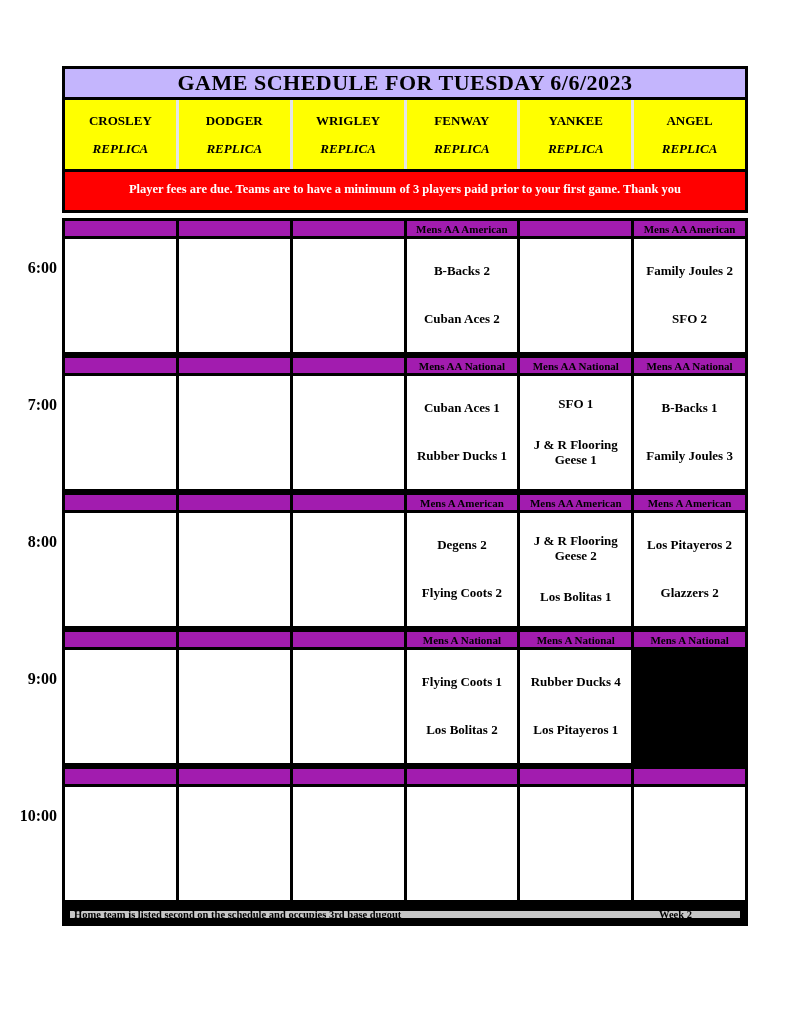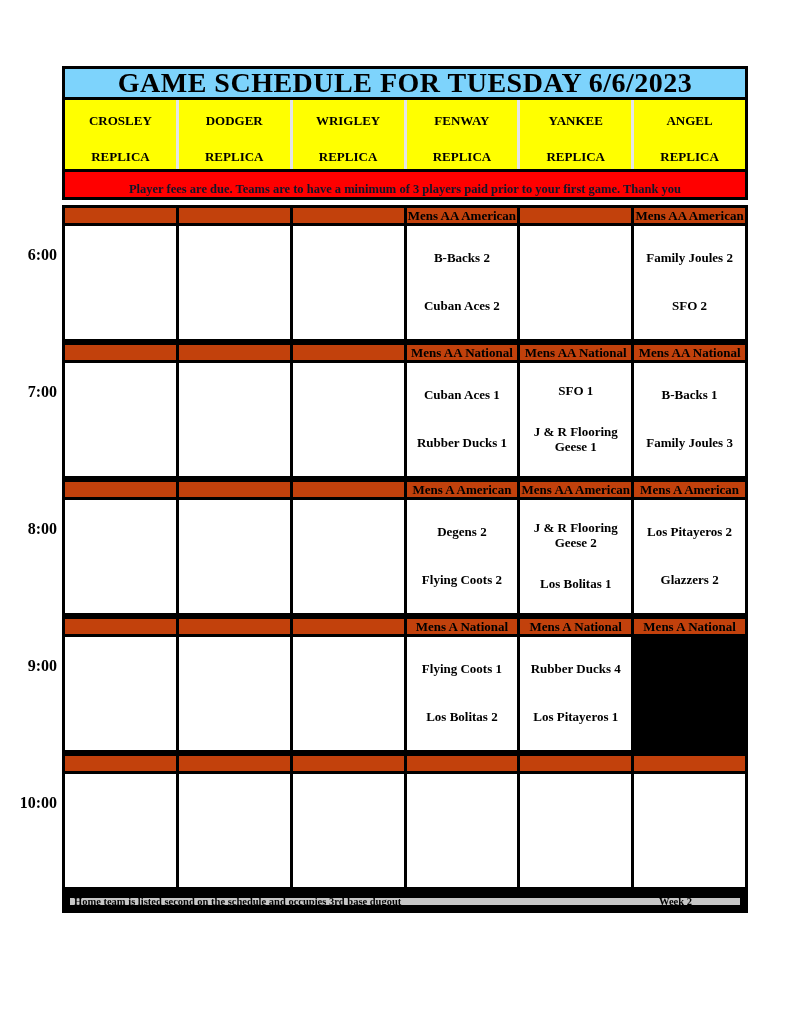--- a/index.html
+++ b/index.html
@@ -8,56 +8,56 @@
     width: 791px; height: 1024px;
     font-family: "Liberation Serif", "DejaVu Serif", serif;
     font-weight: bold;
     color: #000000;
     position: relative;
   }
   .page { position: absolute; inset: 0; background: #ffffff; }
   .sheet { position: absolute; left: 62px; top: 66px; width: 686px; }
 
   .title-bar {
-    height: 34px; background: #7dd3fc;
+    height: 34px; background: #c4b5fd;
     border: 3px solid #000;
-    text-align: center; font-size: 28px; line-height: 28px;
+    text-align: center; font-size: 22px; line-height: 28px;
     letter-spacing: .5px;
   }
   .fields-row {
     display: grid; grid-template-columns: repeat(6, 1fr);
     gap: 3px; background: #e5e5e5;
     border: 3px solid #000; border-top: none;
     height: 72px;
   }
   .field-cell {
     background: #ffff00; text-align: center;
     padding-top: 13px; font-size: 13px;
   }
-  .field-sub { margin-top: 20px; }
+  .field-sub { margin-top: 12px; font-style: italic; }
 
   .notice-bar {
-    height: 28px; background: #ff0000; color: #0f172a;
+    height: 41px; background: #ff0000; color: #ffffff;
     border: 3px solid #000; border-top: none;
     text-align: center; font-size: 12.5px; line-height: 35px;
   }
 
   .hour-block {
     position: relative;
     display: grid;
     grid-template-columns: repeat(6, 1fr);
     grid-template-rows: 15px 113px;
     gap: 3px; background: #000;
     border: 3px solid #000;
   }
   .hour-block.first { margin-top: 5px; }
   .strip-cell {
-    background: #c2410c;
+    background: #a21caf;
     display: flex; align-items: center; justify-content: center;
-    font-size: 13px; white-space: nowrap;
+    font-size: 11px; white-space: nowrap;
   }
   .game-cell {
     background: #ffffff;
     display: flex; flex-direction: column;
     justify-content: space-around; align-items: center;
     text-align: center; font-size: 13px; line-height: 1.15;
     padding: 8px 2px;
   }
   .team { width: 100%; }
   .time-label {

